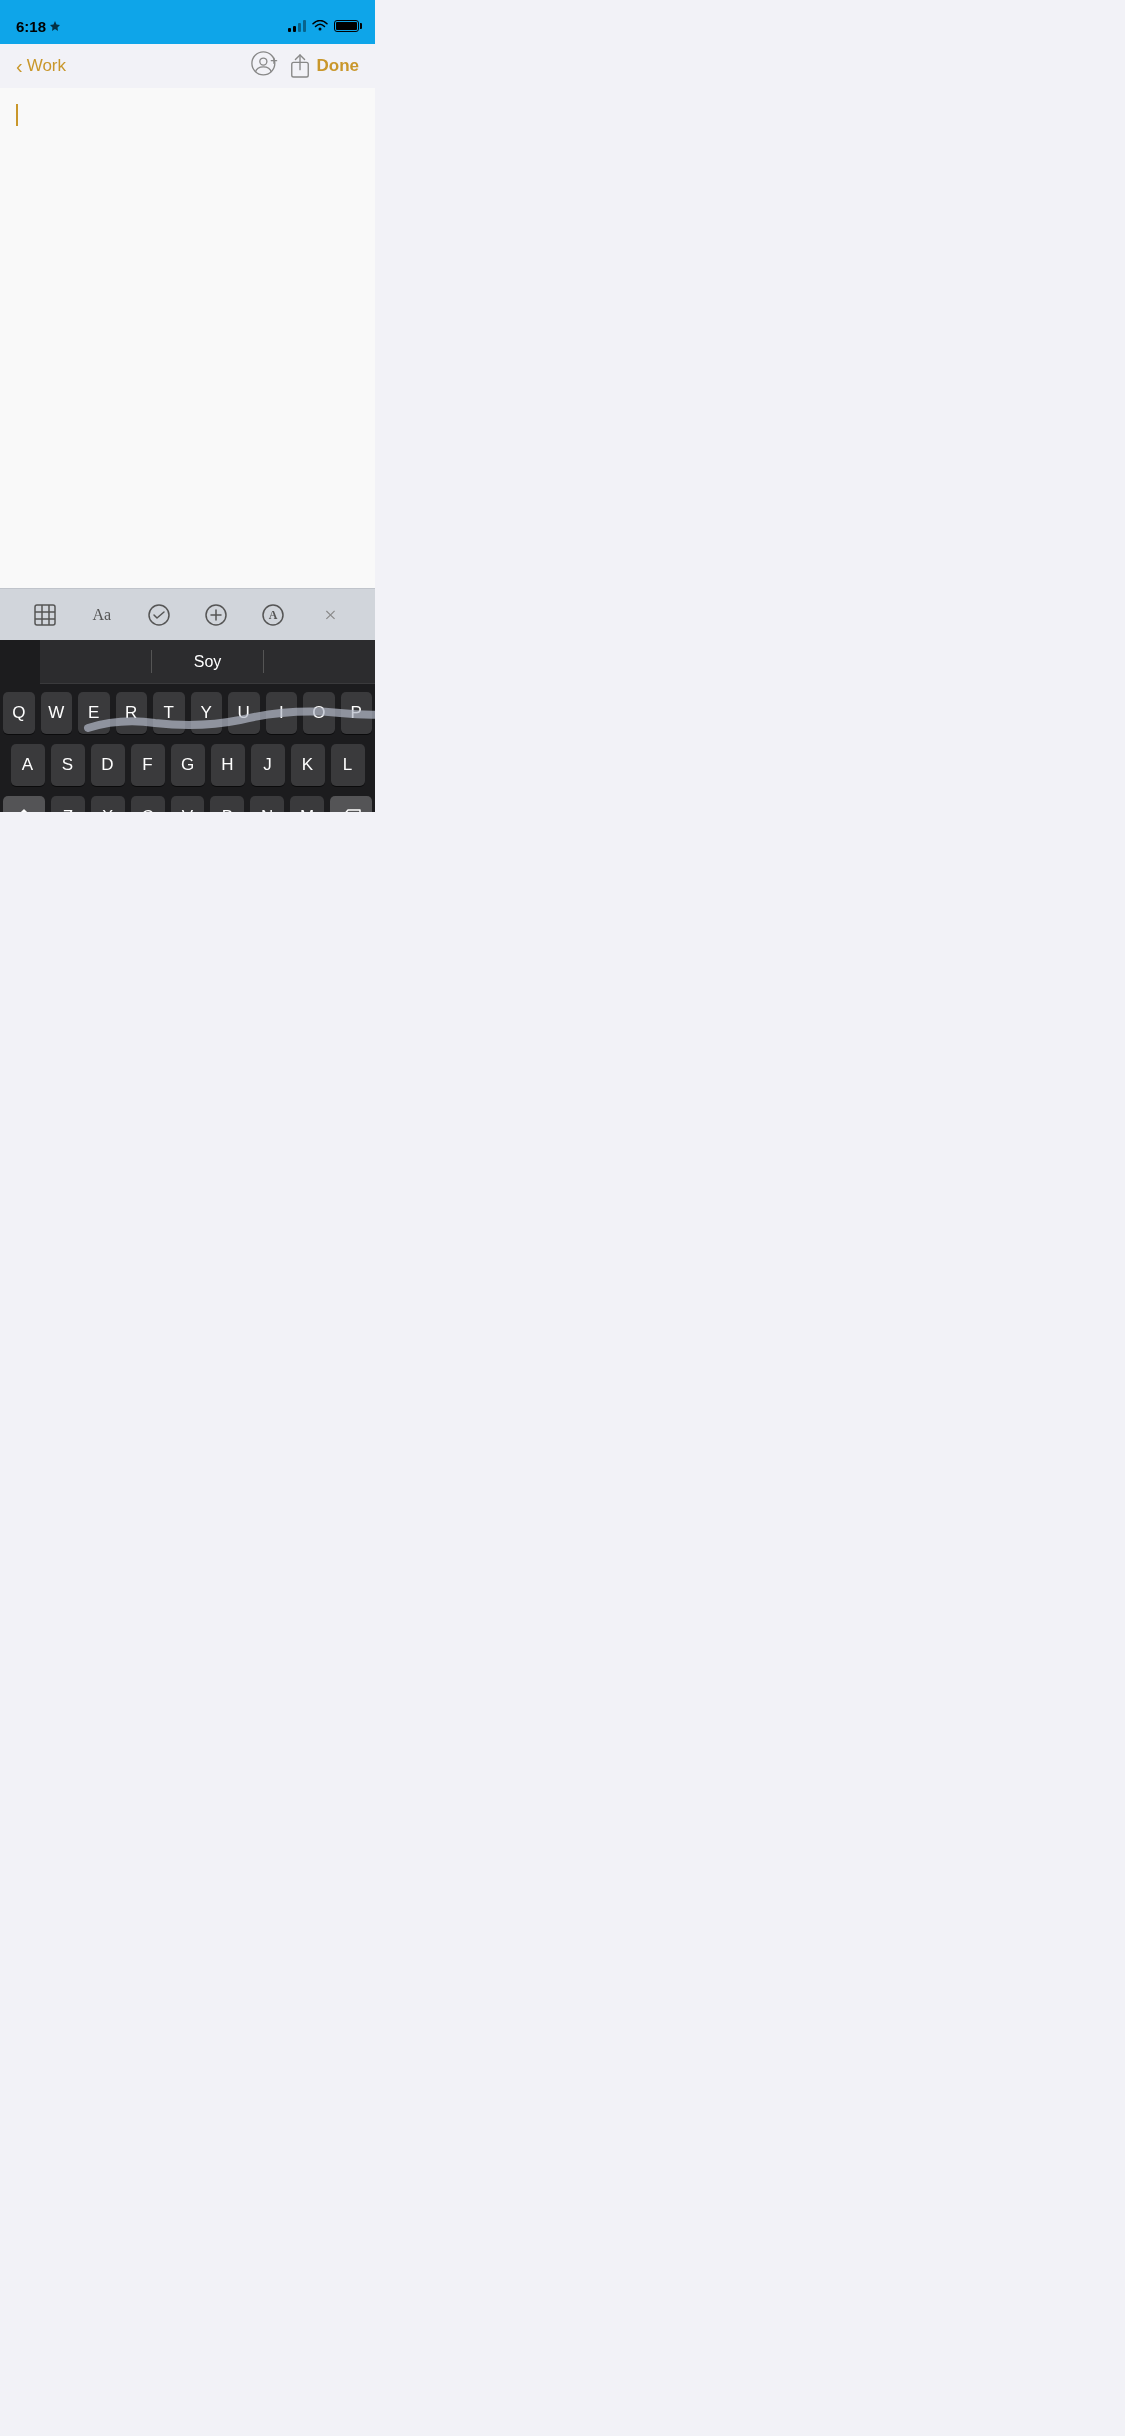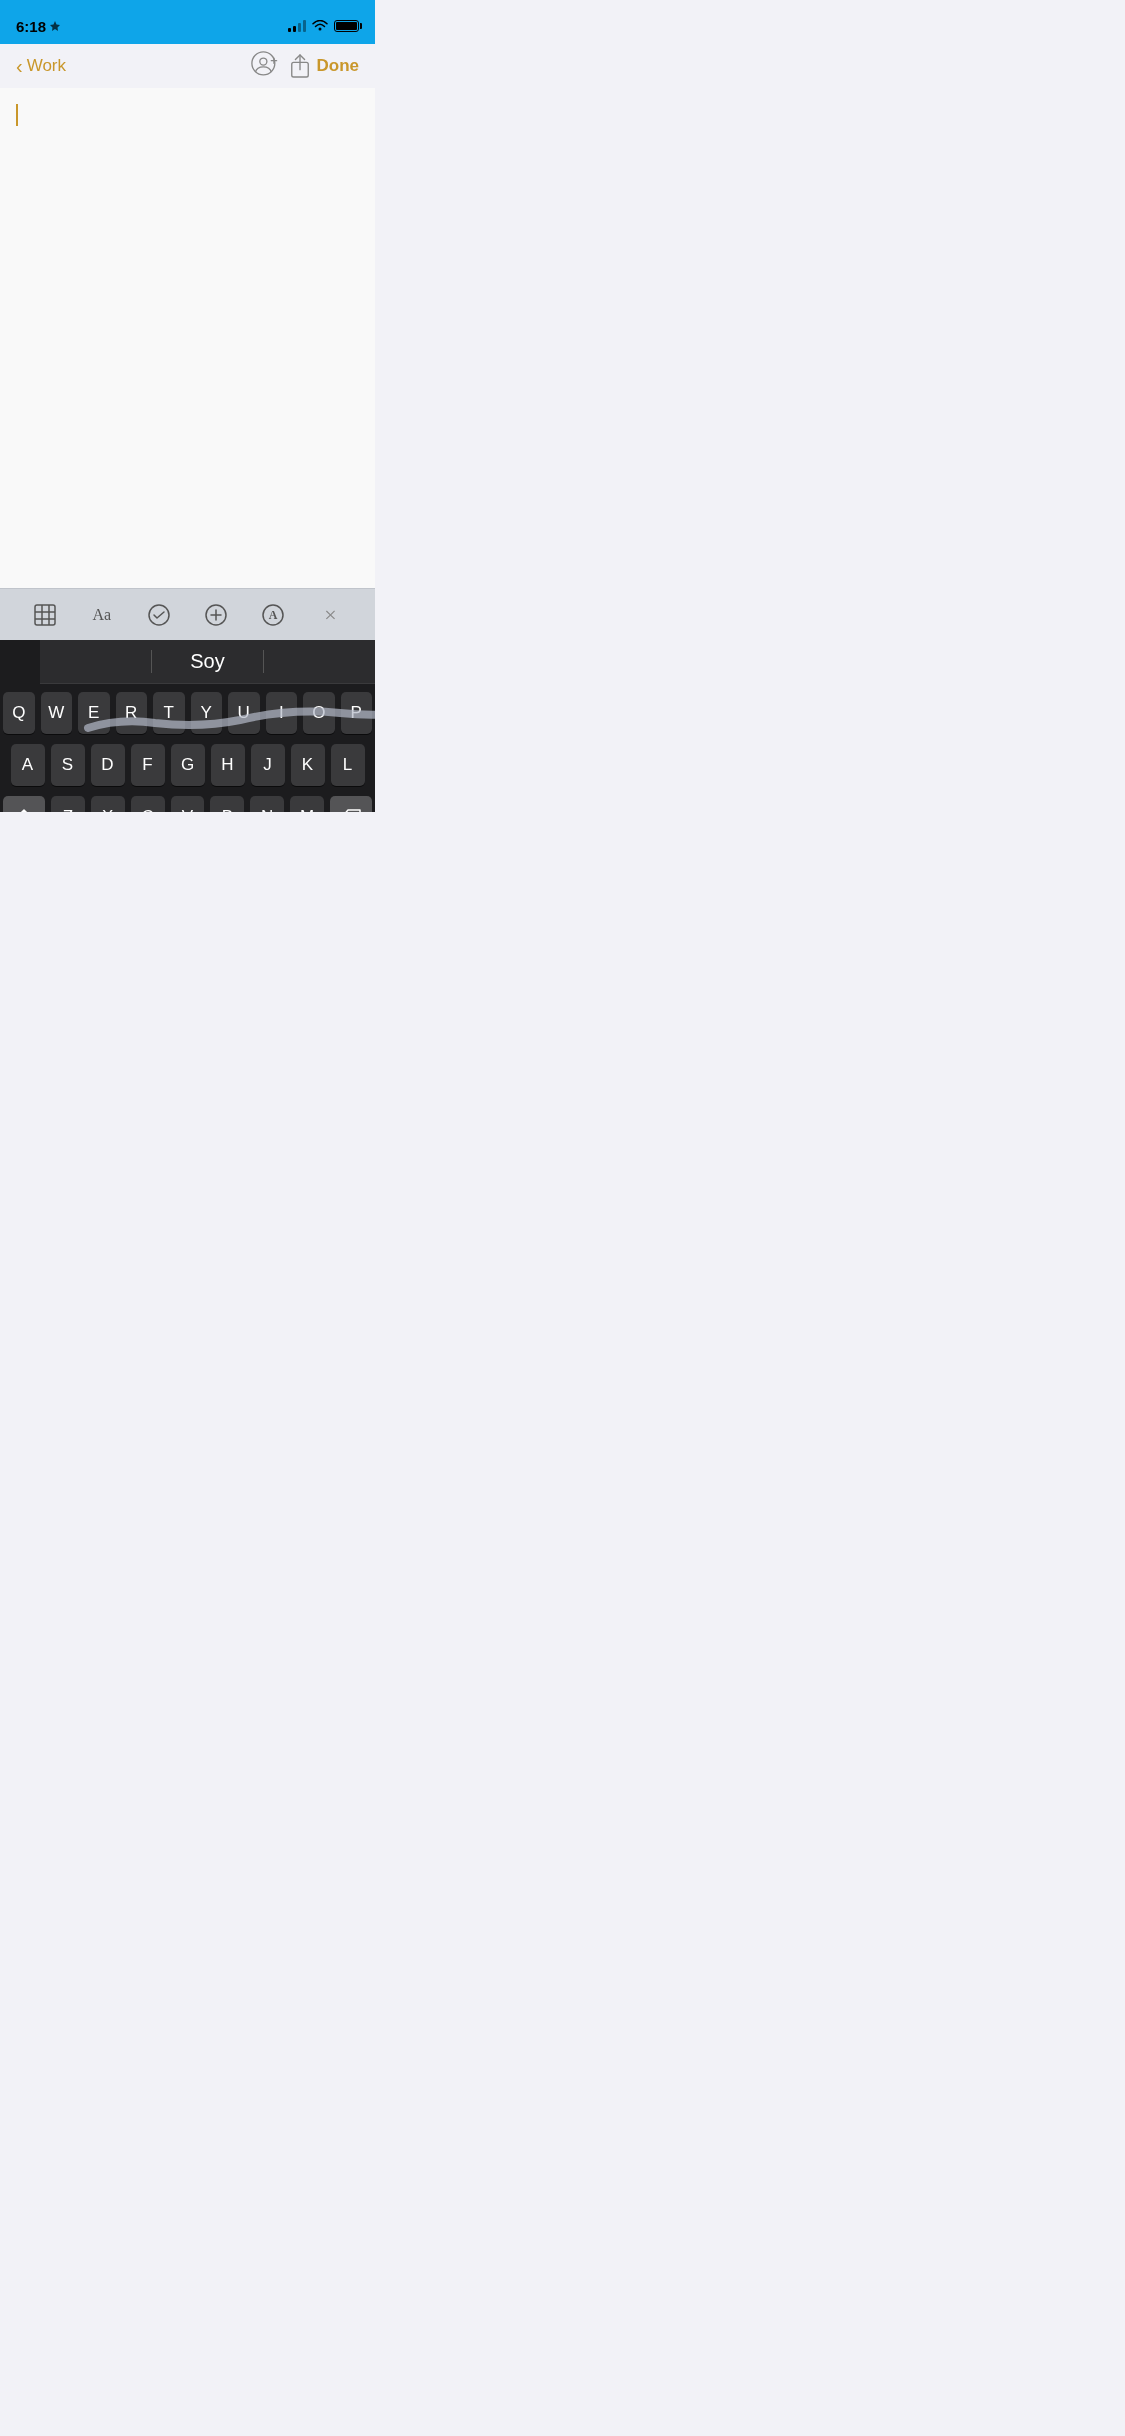--- a/index.html
+++ b/index.html
@@ -188,21 +188,21 @@
     }
 
     .keyboard-suggestion-bar {
       height: 44px;
       display: flex;
       align-items: center;
       justify-content: center;
       background: #2c2c2e;
       border-bottom: 1px solid #3a3a3c;
       color: #fff;
-      font-size: 20px;
+      font-size: 16px;
       position: relative;
       margin-left: 40px;
     }
 
     .keyboard-suggestion-bar::before,
     .keyboard-suggestion-bar::after {
       content: '';
       position: absolute;
       top: 10px;
       bottom: 10px;

